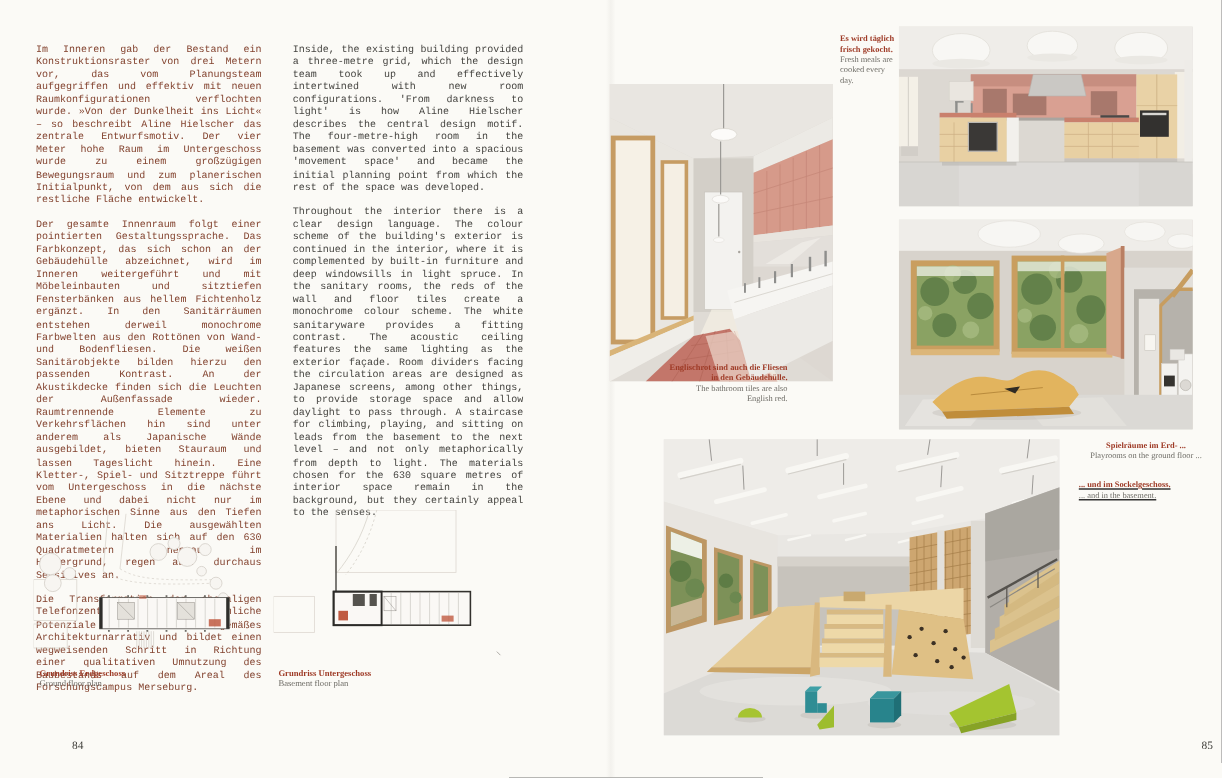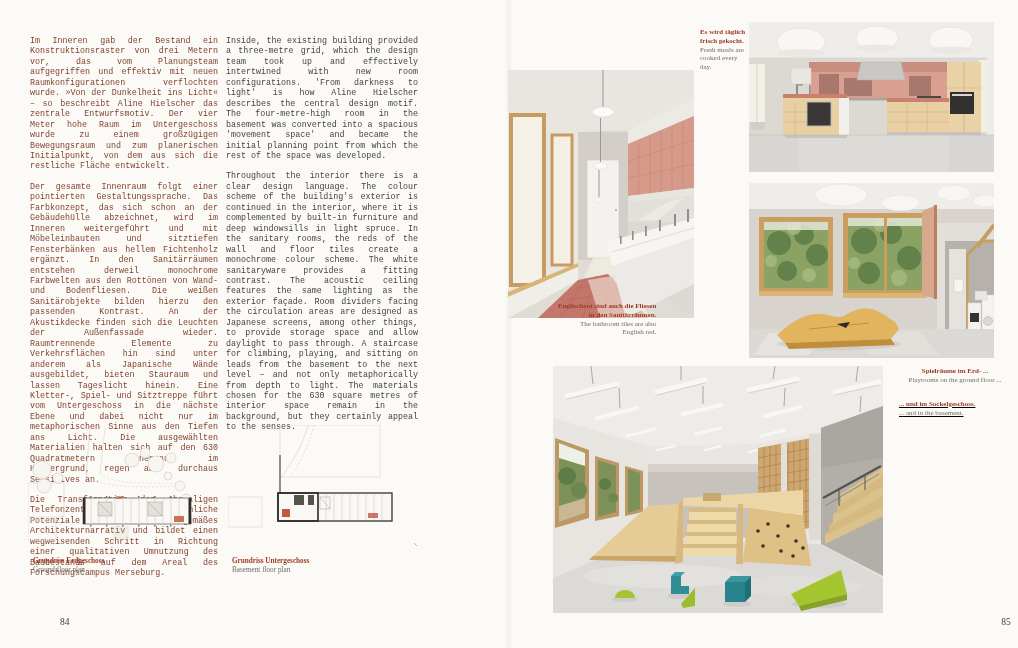--- a/index.html
+++ b/index.html
@@ -33,21 +33,21 @@
 
 <div class="spread">
   <div class="gutter"></div>
 
   <div class="abs body-col german" style="left:30px;top:36px;width:188px;">
     <p>Im Inneren gab der Bestand ein Konstruktionsraster von drei Metern vor, das vom Planungsteam aufgegriffen und effektiv mit neuen Raumkonfigurationen verflochten wurde. »Von der Dunkelheit ins Licht« – so beschreibt Aline Hielscher das zentrale Entwurfsmotiv. Der vier Meter hohe Raum im Untergeschoss wurde zu einem großzügigen Bewegungsraum und zum planerischen Initialpunkt, von dem aus sich die restliche Fläche entwickelt.</p>
     <p>Der gesamte Innenraum folgt einer pointierten Gestaltungssprache. Das Farbkonzept, das sich schon an der Gebäudehülle abzeichnet, wird im Inneren weitergeführt und mit Möbeleinbauten und sitztiefen Fensterbänken aus hellem Fichtenholz ergänzt. In den Sanitärräumen entstehen derweil monochrome Farbwelten aus den Rottönen von Wand- und Bodenfliesen. Die weißen Sanitärobjekte bilden hierzu den passenden Kontrast. An der Akustikdecke finden sich die Leuchten der Außenfassade wieder. Raumtrennende Elemente zu Verkehrsflächen hin sind unter anderem als Japanische Wände ausgebildet, bieten Stauraum und lassen Tageslicht hinein. Eine Kletter-, Spiel- und Sitztreppe führt vom Untergeschoss in die nächste Ebene und dabei nicht nur im metaphorischen Sinne aus den Tiefen ans Licht. Die ausgewählten Materialien halten sich auf den 630 Quadratmetern Innenraum im Hintergrund, regen aber durchaus Sensitives an.</p>
     <p>Die Transformation der ehemaligen Telefonzentrale übersetzt räumliche Potenziale in ein zeitgemäßes Architekturnarrativ und bildet einen wegweisenden Schritt in Richtung einer qualitativen Umnutzung des Baubestands auf dem Areal des Forschungscampus Merseburg.</p>
   </div>
 
-  <div class="abs body-col english" style="left:226px;top:36px;width:192px;">
+  <div class="abs body-col english" style="left:244px;top:36px;width:192px;">
     <p>Inside, the existing building provided a three-metre grid, which the design team took up and effectively intertwined with new room configurations. 'From darkness to light' is how Aline Hielscher describes the central design motif. The four-metre-high room in the basement was converted into a spacious 'movement space' and became the initial planning point from which the rest of the space was developed.</p>
     <p>Throughout the interior there is a clear design language. The colour scheme of the building's exterior is continued in the interior, where it is complemented by built-in furniture and deep windowsills in light spruce. In the sanitary rooms, the reds of the wall and floor tiles create a monochrome colour scheme. The white sanitaryware provides a fitting contrast. The acoustic ceiling features the same lighting as the exterior façade. Room dividers facing the circulation areas are designed as Japanese screens, among other things, to provide storage space and allow daylight to pass through. A staircase for climbing, playing, and sitting on leads from the basement to the next level – and not only metaphorically from depth to light. The materials chosen for the 630 square metres of interior space remain in the background, but they certainly appeal to the senses.</p>
   </div>
 
   <svg class="abs" style="left:28px;top:428px;" width="192" height="124" viewBox="0 0 192 124">
     <g stroke="#dcd8d0" fill="none" stroke-width="0.7">
       <rect x="0" y="55" width="36" height="34"></rect>
       <rect x="0" y="92" width="28" height="20"></rect>
       <path d="M62,0 L58,48 M77,0 L72,46"></path>
       <path d="M58,48 C72,58 95,60 150,58" stroke-dasharray="2,2"></path>
@@ -183,21 +183,21 @@
       <line x1="95" y1="0" x2="95" y2="38"></line>
         <line x1="92.5" y1="48" x2="92.5" y2="92"></line>
         <line x1="91" y1="100" x2="91" y2="127"></line>
     </g>
     <ellipse cx="95" cy="42" rx="11" ry="5" fill="#fcfbf9" stroke="#d5d1ca" stroke-width="0.5"></ellipse>
     <ellipse cx="92.5" cy="96" rx="7" ry="3.2" fill="#fbfaf8" stroke="#d5d1ca" stroke-width="0.4"></ellipse>
     <ellipse cx="91" cy="130" rx="4.5" ry="2" fill="#faf9f7" stroke="#d5d1ca" stroke-width="0.3"></ellipse>
   </svg>
   <div class="abs cap" style="left:558px;top:302px;text-align:right;">
     <div class="cap-de">Englischrot sind auch die Fliesen</div>
-    <div class="cap-de">in den Sanitärräumen.</div>
+    <div class="cap-de">in den Gebäudehülle.</div>
     <div class="cap-en">The bathroom tiles are also</div>
     <div class="cap-en">English red.</div>
   </div>
 
   <div class="abs cap" style="left:700px;top:28px;width:46px;">
     <div class="cap-de">Es wird täglich</div>
     <div class="cap-de">frisch gekocht.</div>
     <div class="cap-en">Fresh meals are</div>
     <div class="cap-en">cooked every day.</div>
   </div>

